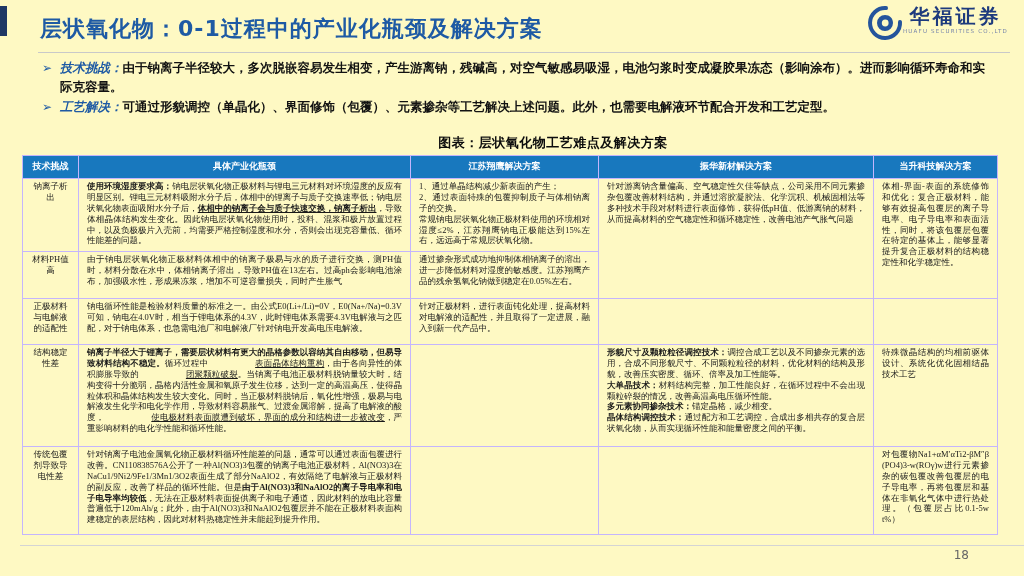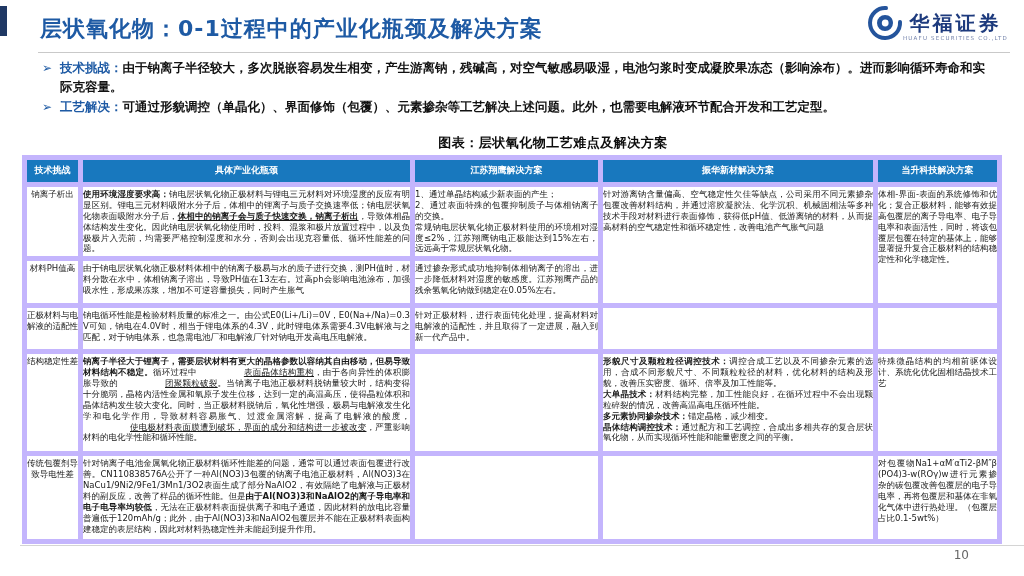--- a/index.html
+++ b/index.html
@@ -1,40 +1,40 @@
 <!DOCTYPE html>
 <html><head>
 <meta charset="utf-8">
 <style>
   html,body{margin:0;padding:0;background:#e9e9e9;}
-  .slide{position:relative;width:1024px;height:576px;background:#ffffff;overflow:hidden;
+  .slide{position:relative;width:1024px;height:576px;background:#fef9c3;overflow:hidden;
          font-family:"DejaVu Sans",sans-serif;color:#1a1a1a;}
   
   .corner{position:absolute;left:0;top:6px;width:7px;height:30px;background:#1f3864;}
   
   .title{position:absolute;left:40px;top:14px;font-size:22px;font-weight:bold;color:#1e5aa4;letter-spacing:1px;}
-  .logo{position:absolute;right:16px;top:5px;display:flex;align-items:flex-end;}
+  .logo{position:absolute;right:16px;top:5px;display:flex;align-items:flex-start;}
   .logo svg{width:36px;height:36px;display:block;}
   .logo-text{display:flex;flex-direction:column;align-items:center;}
   .logo-name{font-family:"DejaVu Serif",serif;font-size:20px;font-weight:bold;color:#1d3a7d;letter-spacing:3px;line-height:1.1;}
   .logo-sub{font-size:5.5px;color:#7483ab;letter-spacing:1.2px;margin-top:1px;}
   .hrule{position:absolute;left:38px;right:14px;top:52px;border-top:1px solid #c9c9c9;}
   
   .bullets{position:absolute;left:42px;top:59px;width:952px;font-size:12.5px;font-weight:bold;line-height:1.5;}
   .bullet{display:flex;margin-bottom:1px;}
   .arrow{color:#1e5aa4;flex:0 0 18px;font-size:12px;line-height:1.6;}
-  .blbl{color:#1e5aa4;}
+  .blbl{color:#1e5aa4;font-style:italic;}
   .btxt{color:#121212;}
   
   .chart-title{position:absolute;left:0;top:134px;width:100%;text-align:center;
                font-size:13px;font-weight:bold;color:#0d0d0d;letter-spacing:0.5px;padding-left:41px;}
   
   table.proc{position:absolute;left:22px;top:155px;width:975px;border-collapse:collapse;table-layout:fixed;}
-  table.proc th,table.proc td{border:5px solid #c4b5fd;padding:2px 0;font-size:8.5px;line-height:1.28;
-               vertical-align:top;word-break:break-all;white-space:pre-line;}
+  table.proc th,table.proc td{border:1px solid #c4b5fd;padding:2px 8px;font-size:8.5px;line-height:1.28;
+               vertical-align:top;word-break:break-all;white-space:pre-line;font-family:Liberation Serif, serif;}
   table.proc th{background:#1878be;color:#ffffff;font-size:9px;font-weight:bold;height:18px;
                vertical-align:middle;text-align:center;white-space:nowrap;overflow:hidden;}
   td.c1{vertical-align:middle;text-align:center;font-size:9px;white-space:normal;word-break:keep-all;}
   td.just{text-align:justify;}
   td.mid{vertical-align:middle;}
   tr.r0{height:73px;} tr.r1{height:47px;} tr.r2{height:46px;margin-top:42px;} tr.r3{height:102px;} tr.r4{height:88px;}
   .b{font-weight:bold;} .u{text-decoration:underline;margin-left:47px;} .bu{font-weight:bold;text-decoration:underline;}
   
   .frule{position:absolute;left:20px;right:0;top:545px;border-top:1px solid #d4d4d4;}
   .source{position:absolute;left:30px;top:551px;font-size:12px;color:#3c3c3c;margin-top:24px;}
@@ -128,14 +128,14 @@
         <td class="just"><span class="">针对钠离子电池金属氧化物正极材料循环性能差的问题，通常可以通过表面包覆进行改善。CN110838576A公开了一种Al(NO3)3包覆的钠离子电池正极材料，Al(NO3)3在NaCu1/9Ni2/9Fe1/3Mn1/3O2表面生成了部分NaAlO2，有效隔绝了电解液与正极材料的副反应，改善了样品的循环性能。但是</span><span class="b">由于Al(NO3)3和NaAlO2的离子导电率和电子电导率均较低</span><span class="">，无法在正极材料表面提供离子和电子通道，因此材料的放电比容量普遍低于120mAh/g；此外，由于Al(NO3)3和NaAlO2包覆层并不能在正极材料表面构建稳定的表层结构，因此对材料热稳定性并未能起到提升作用。</span></td>
         <td></td>
         <td></td>
         <td class="just"><span>对包覆物Na1+αM′αTi2-βM″β(PO4)3-w(ROγ)w进行元素掺杂的碳包覆改善包覆层的电子导电率，再将包覆层和基体在非氧化气体中进行热处理。（包覆层占比0.1-5wt%）</span></td>
       </tr>
     </tbody>
   </table>
 
   <div class="frule"></div>
   <div class="source">资料来源： 公司公告，华福证券研究所</div>
-  <div class="pageno">10</div>
+  <div class="pageno">18</div>
 </div>
 
 </body></html>

